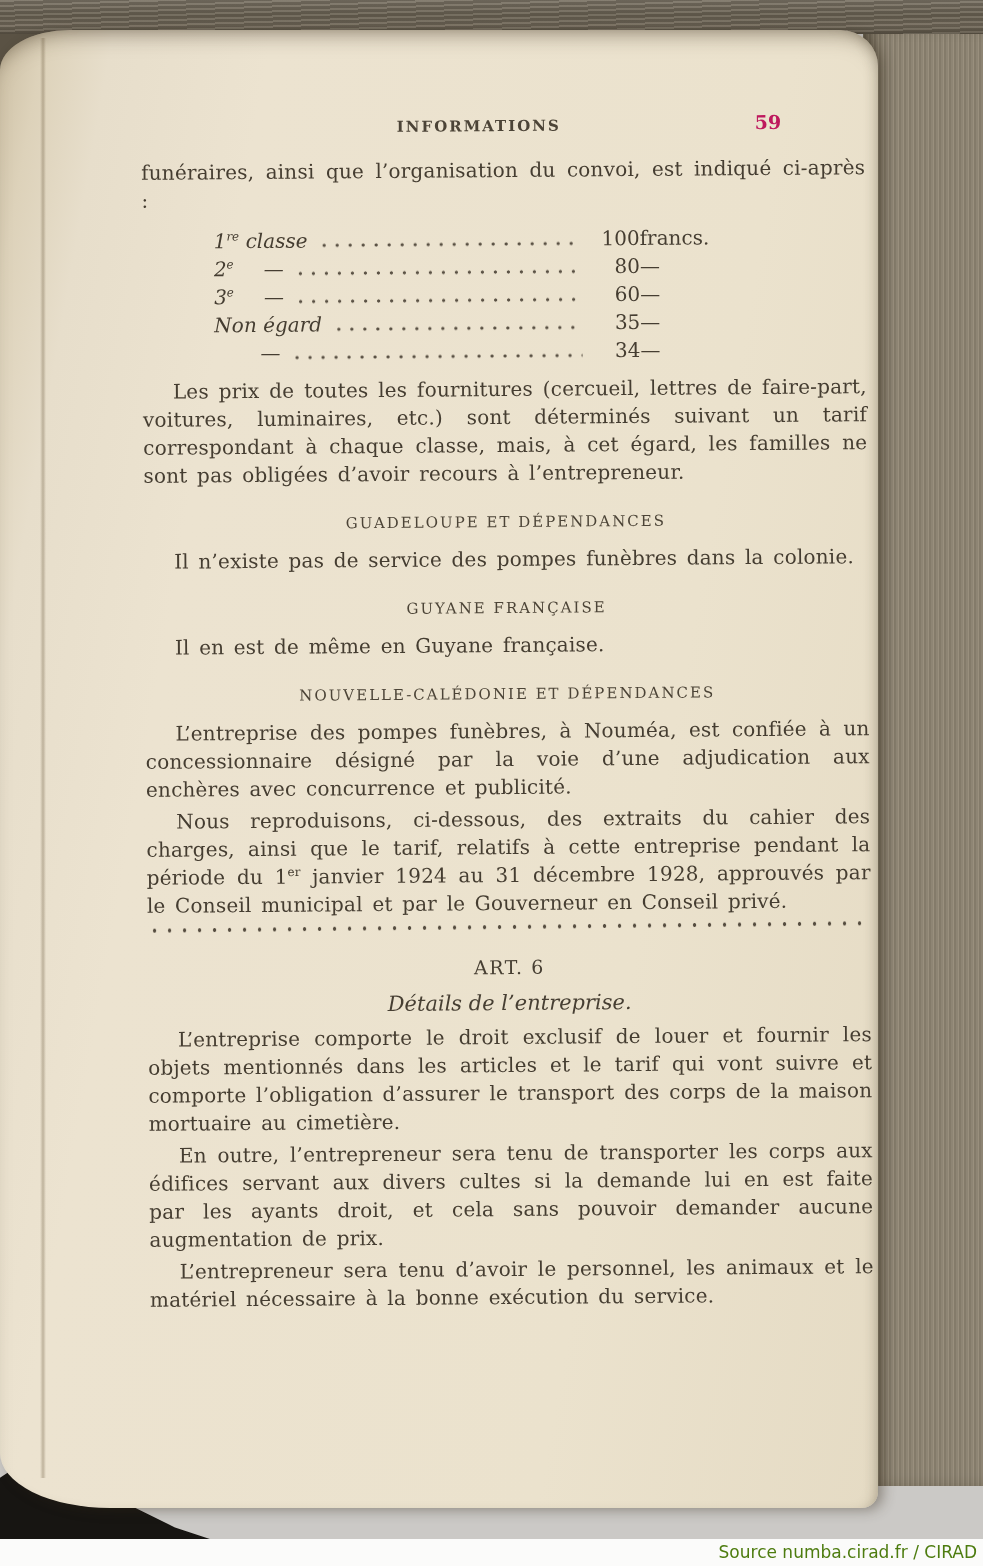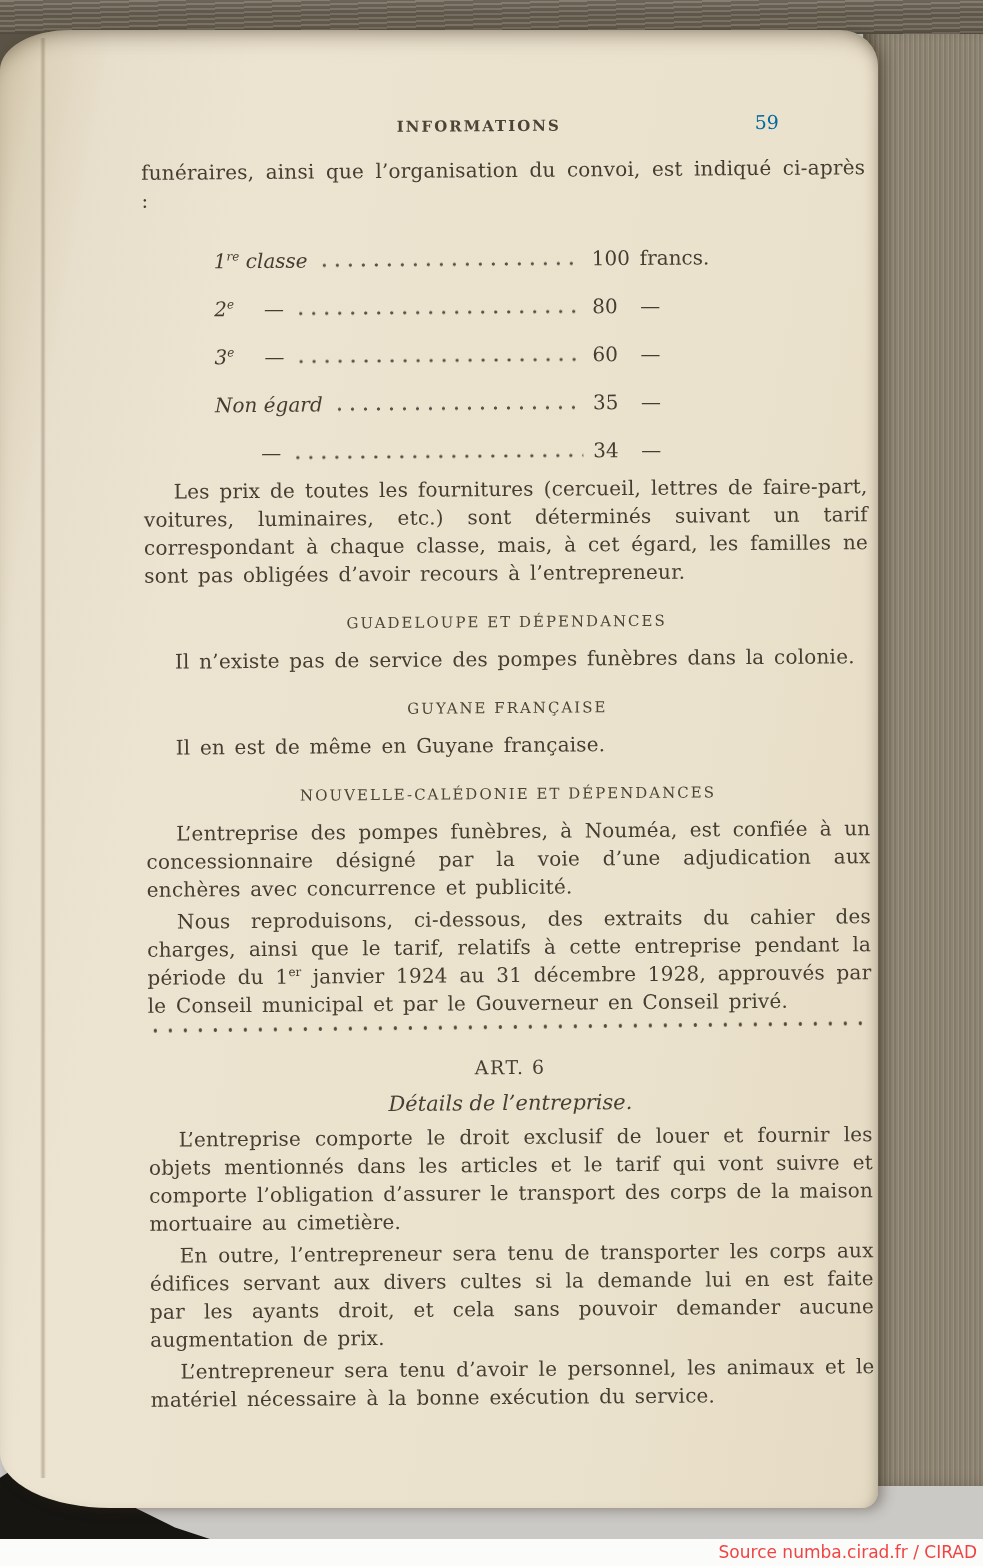--- a/index.html
+++ b/index.html
@@ -54,37 +54,37 @@
     position:absolute;left:140px;top:30px;width:724px;
     color:#453d31;font-size:20px;line-height:28px;
     transform:rotate(-0.45deg);transform-origin:50% 0;
     z-index:5;
   }
   .header-row{position:relative;margin-top:82px;height:24px;}
   .running-title{
     position:absolute;left:256px;top:0;
     font-size:15px;font-weight:bold;letter-spacing:2px;color:#4c4437;
   }
-  .page-num{position:absolute;left:614px;top:-2px;font-size:19px;font-weight:normal;color:#0369a1;}
+  .page-num{position:absolute;left:614px;top:-2px;font-size:19px;font-weight:bold;color:#be185d;}
   p{margin:0;text-align:justify;word-spacing:3px;letter-spacing:.2px;}
   .indent{text-indent:30px;}
   .p-intro{margin-top:20px;}
   
   .price-table{margin-top:14px;margin-left:72px;width:512px;}
   .prow{display:flex;align-items:baseline;line-height:27px;margin-bottom:1px;}
   .lbl{white-space:pre;min-width:40px;font-style:italic;}
   .lbl .dash{display:inline-block;margin-left:30px;}
   .lbl .dash-only{display:inline-block;margin-left:46px;}
   .sup{font-size:12px;vertical-align:super;line-height:0;letter-spacing:0;}
   .dots{
     flex:1;height:12px;align-self:flex-end;margin:0 10px 3px 10px;
     background-image:radial-gradient(circle,#5a5144 1.3px,rgba(0,0,0,0) 1.9px);
     background-size:13px 8px;background-repeat:repeat-x;background-position:0 60%;
   }
-  .val{width:48px;margin-top:20px;}
+  .val{width:48px;text-align:right;}
   .unit{width:86px;text-align:left;}
   .p-tarif{margin-top:10px;}
   
   .sec-head{
     margin-top:24px;text-align:center;
     font-size:15px;letter-spacing:2px;color:#4c4437;height:22px;line-height:22px;
   }
   .sec-body{margin-top:12px;}
   .dot-rule{
     margin-top:4px;height:12px;
@@ -94,21 +94,21 @@
   }
   .art-number{margin-top:20px;text-align:center;font-size:19px;letter-spacing:1.5px;color:#473f33;height:24px;}
   .art-title{margin-top:12px;text-align:center;font-style:italic;font-size:21px;color:#473f33;height:26px;}
   .art-p{margin-top:8px;}
   .art-p2{margin-top:4px;}
   
   .source-bar{
     position:absolute;left:0;bottom:0;width:983px;height:27px;
     background:#fbfbfa;z-index:6;
     font-family:"DejaVu Sans","Liberation Sans",sans-serif;
-    font-size:17px;color:#ef4444;line-height:26px;text-align:right;
+    font-size:17px;color:#4d7c0f;line-height:26px;text-align:right;
     padding-right:6px;box-sizing:border-box;
   }
 </style>
 </head>
 <body>
 
 <div class="top-edge"></div>
 <div class="cover-corner"></div>
 <div class="fore-edge"></div>
 <div class="cover-wedge"></div>

